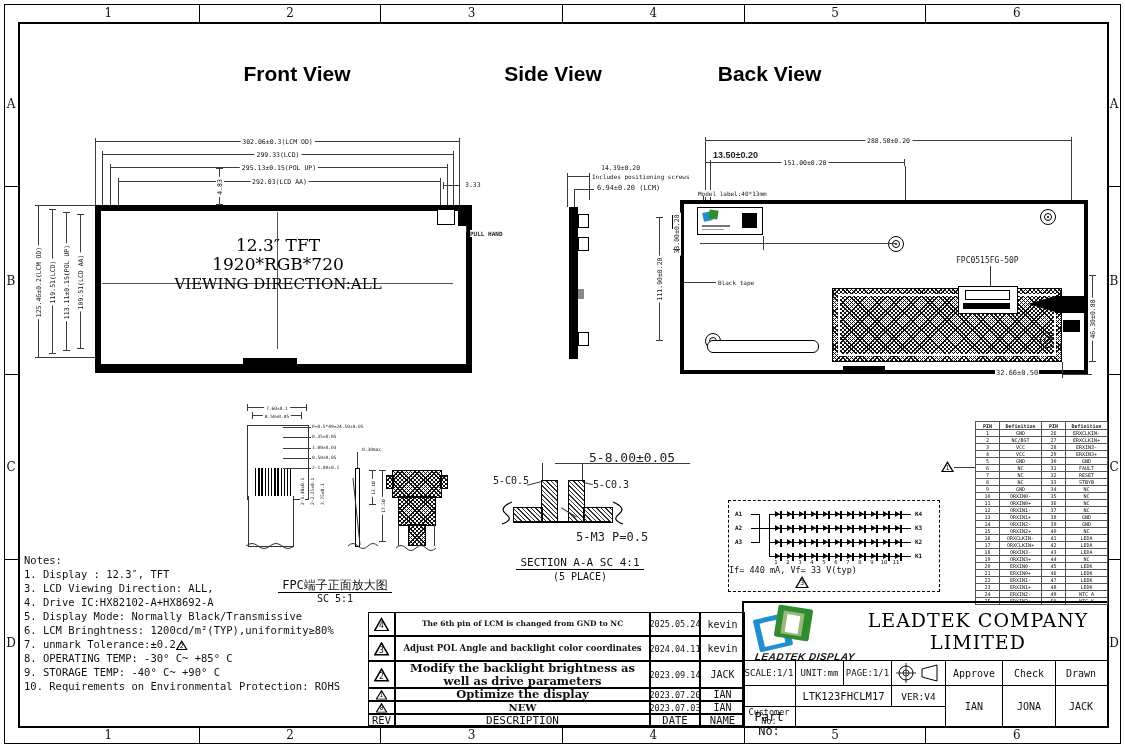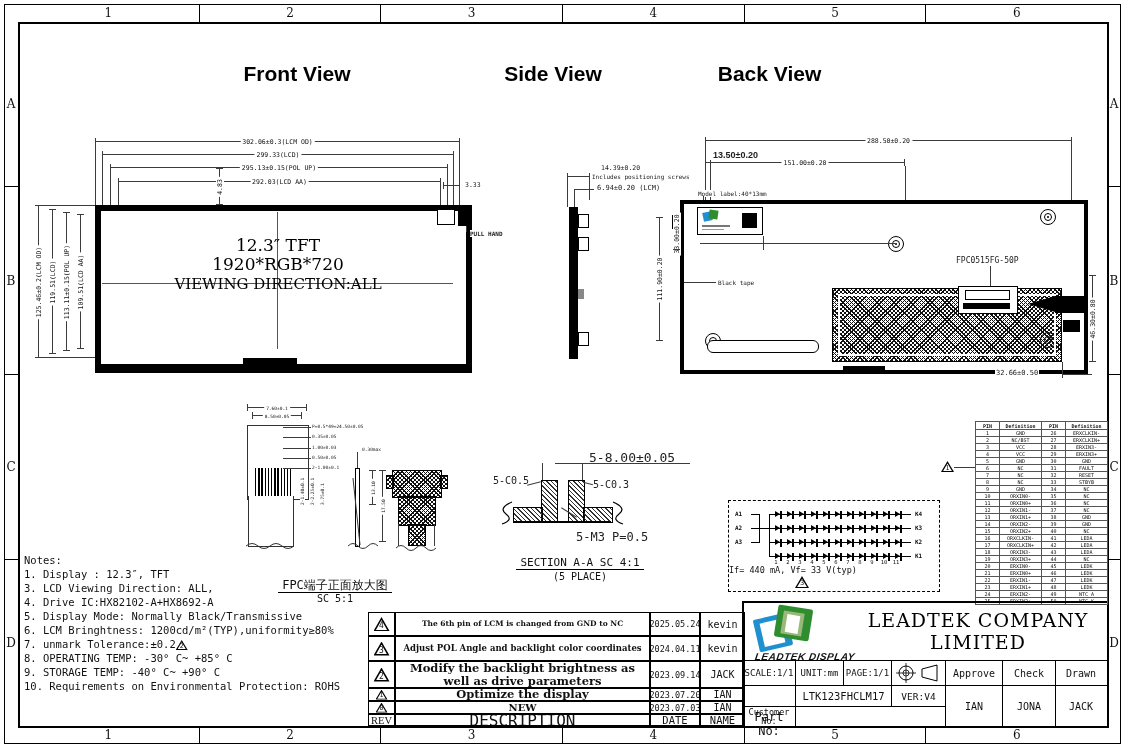--- a/index.html
+++ b/index.html
@@ -671,22 +671,22 @@
       <div class="rc c-date rev-row3">2023.07.20</div>
       <div class="rc c-name rev-row3">IAN</div>
       <div class="rc c-rev rev-row4">
         <span class="tri" style="width: 12px; height: 10px;">
           <span class="tn" style="font-size: 6.5px;">0</span>
         </span>
       </div>
       <div class="rc c-desc x" style="font-size: 10px; font-weight: bold;">NEW</div>
       <div class="rc c-date rev-row4">2023.07.03</div>
       <div class="rc c-name rev-row4">IAN</div>
-      <div class="rc" style="font-size: 10.5px; font-family: Liberation Serif, serif;">REV</div>
-      <div class="rc" style="font-size: 16px; text-align: right;">DESCRIPTION</div>
+      <div class="rc" style="font-size: 10.5px;">REV</div>
+      <div class="rc" style="font-size: 11px; text-align: right;">DESCRIPTION</div>
       <div class="rc" style="font-size: 10.5px;">DATE</div>
       <div class="rc" style="font-size: 10.5px;">NAME</div>
     </div>
 
   <div>
     <div class="line" style="left:742px;top:601px;width:2px;height:125px;background:#000"></div>
     <div class="line" style="left:742px;top:601px;width:365px;height:2px;background:#000"></div>
     <div class="line" style="left:742px;top:660px;width:365px;height:1px;background:#000"></div>
     <div class="line" style="left:742px;top:685px;width:365px;height:1px;background:#000"></div>
     <div class="line" style="left:742px;top:706px;width:203px;height:1px;background:#000"></div>

